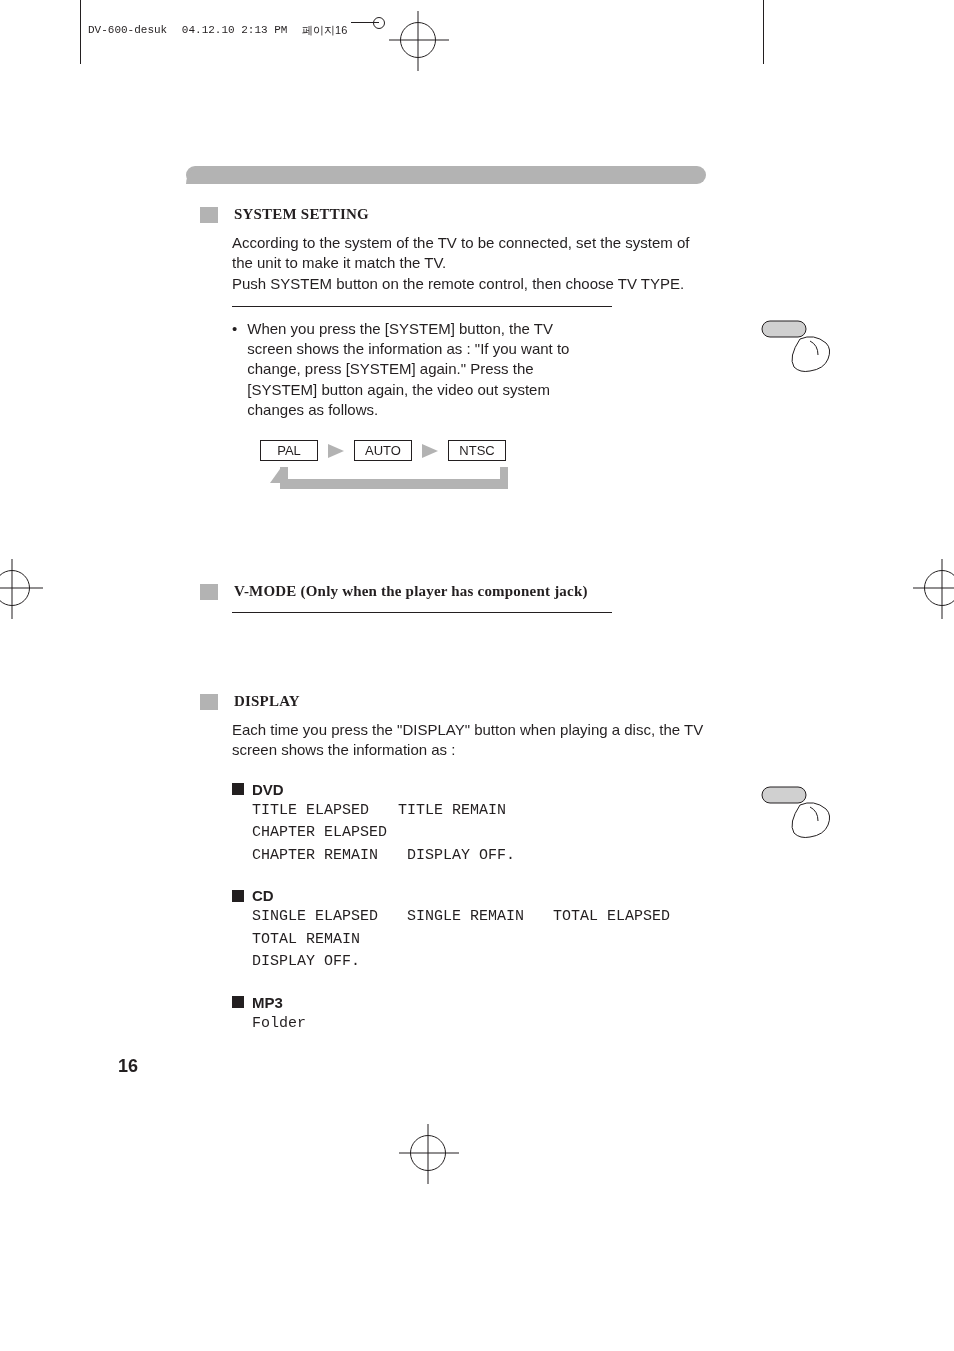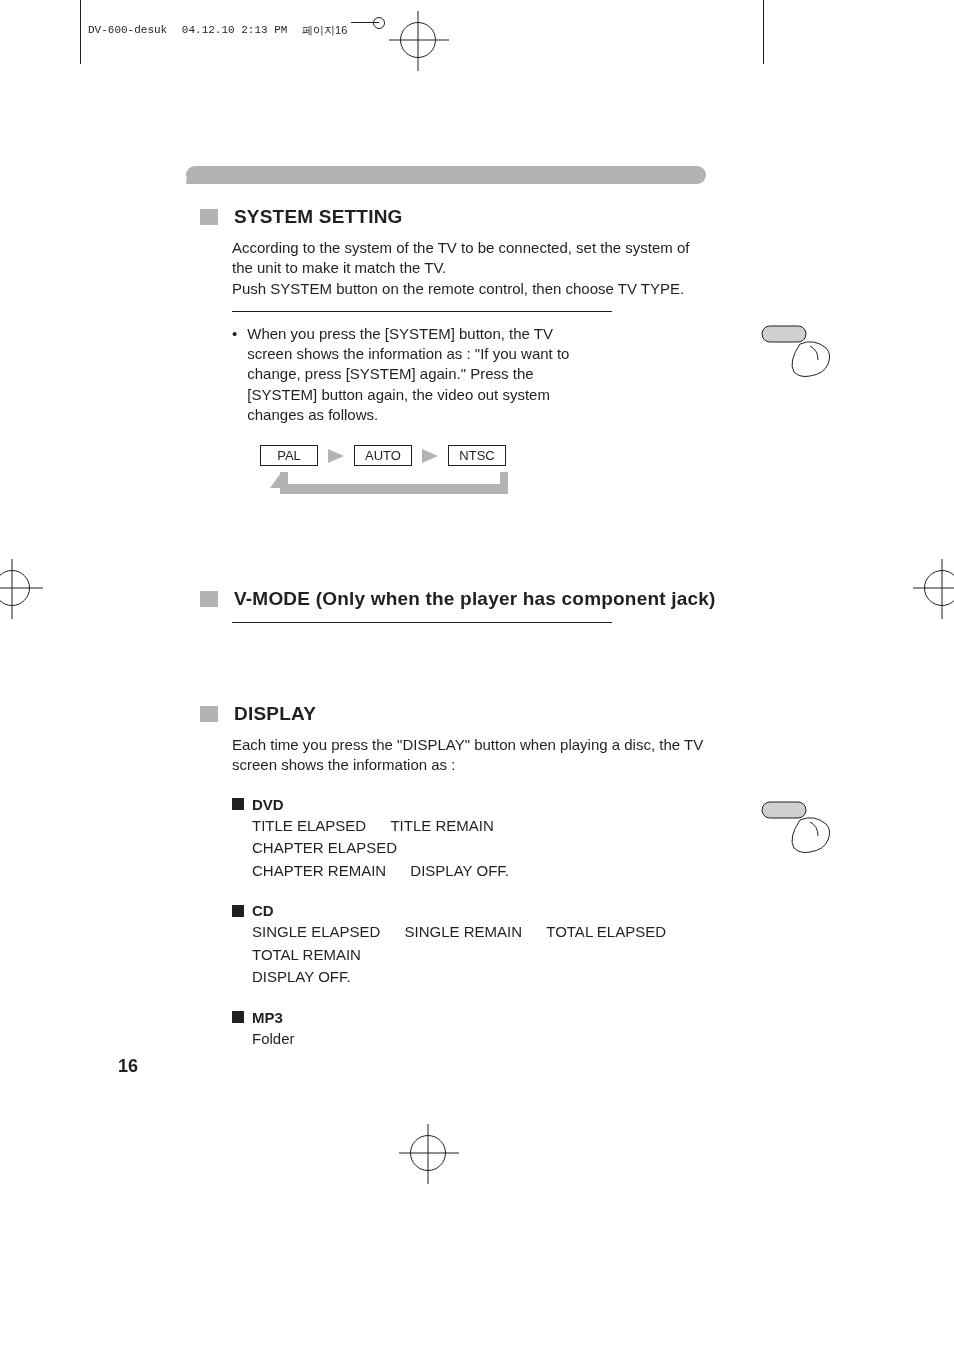--- a/index.html
+++ b/index.html
@@ -88,22 +88,22 @@
       margin-top: 22px;
     }
     .section-heading .sq {
       width: 18px; height: 16px;
       background: #b3b3b3;
       flex-shrink: 0;
       margin-left: 14px;
     }
     .section-heading .title {
       font-weight: 700;
-      font-size: 19px;
-      font-family: Liberation Sans, sans-serif;
+      font-size: 15px;
+      font-family: Liberation Serif, serif;
       letter-spacing: 0.2px;
     }
     .body-text {
       font-size: 15px;
       line-height: 1.35;
       font-family: "Arial Narrow", Arial, sans-serif;
       margin-top: 10px;
       margin-left: 46px;
       max-width: 480px;
     }
@@ -197,21 +197,21 @@
       width: 12px; height: 12px;
       background: #231f20;
     }
     .subheading-row .label {
       font-weight: 700;
       font-size: 15px;
       font-family: "Arial Narrow", Arial, sans-serif;
     }
     .sub-body {
       font-size: 15px;
-      font-family: Liberation Sans, sans-serif;
+      font-family: Liberation Mono, monospace;
       margin-left: 66px;
       margin-top: 2px;
       line-height: 1.5;
       max-width: 420px;
     }
     .sub-body.wide { max-width: 460px; }
     .sub-body .seg { display: inline-block; margin-right: 20px; }
 
     .remote-icon {
       position: absolute;

